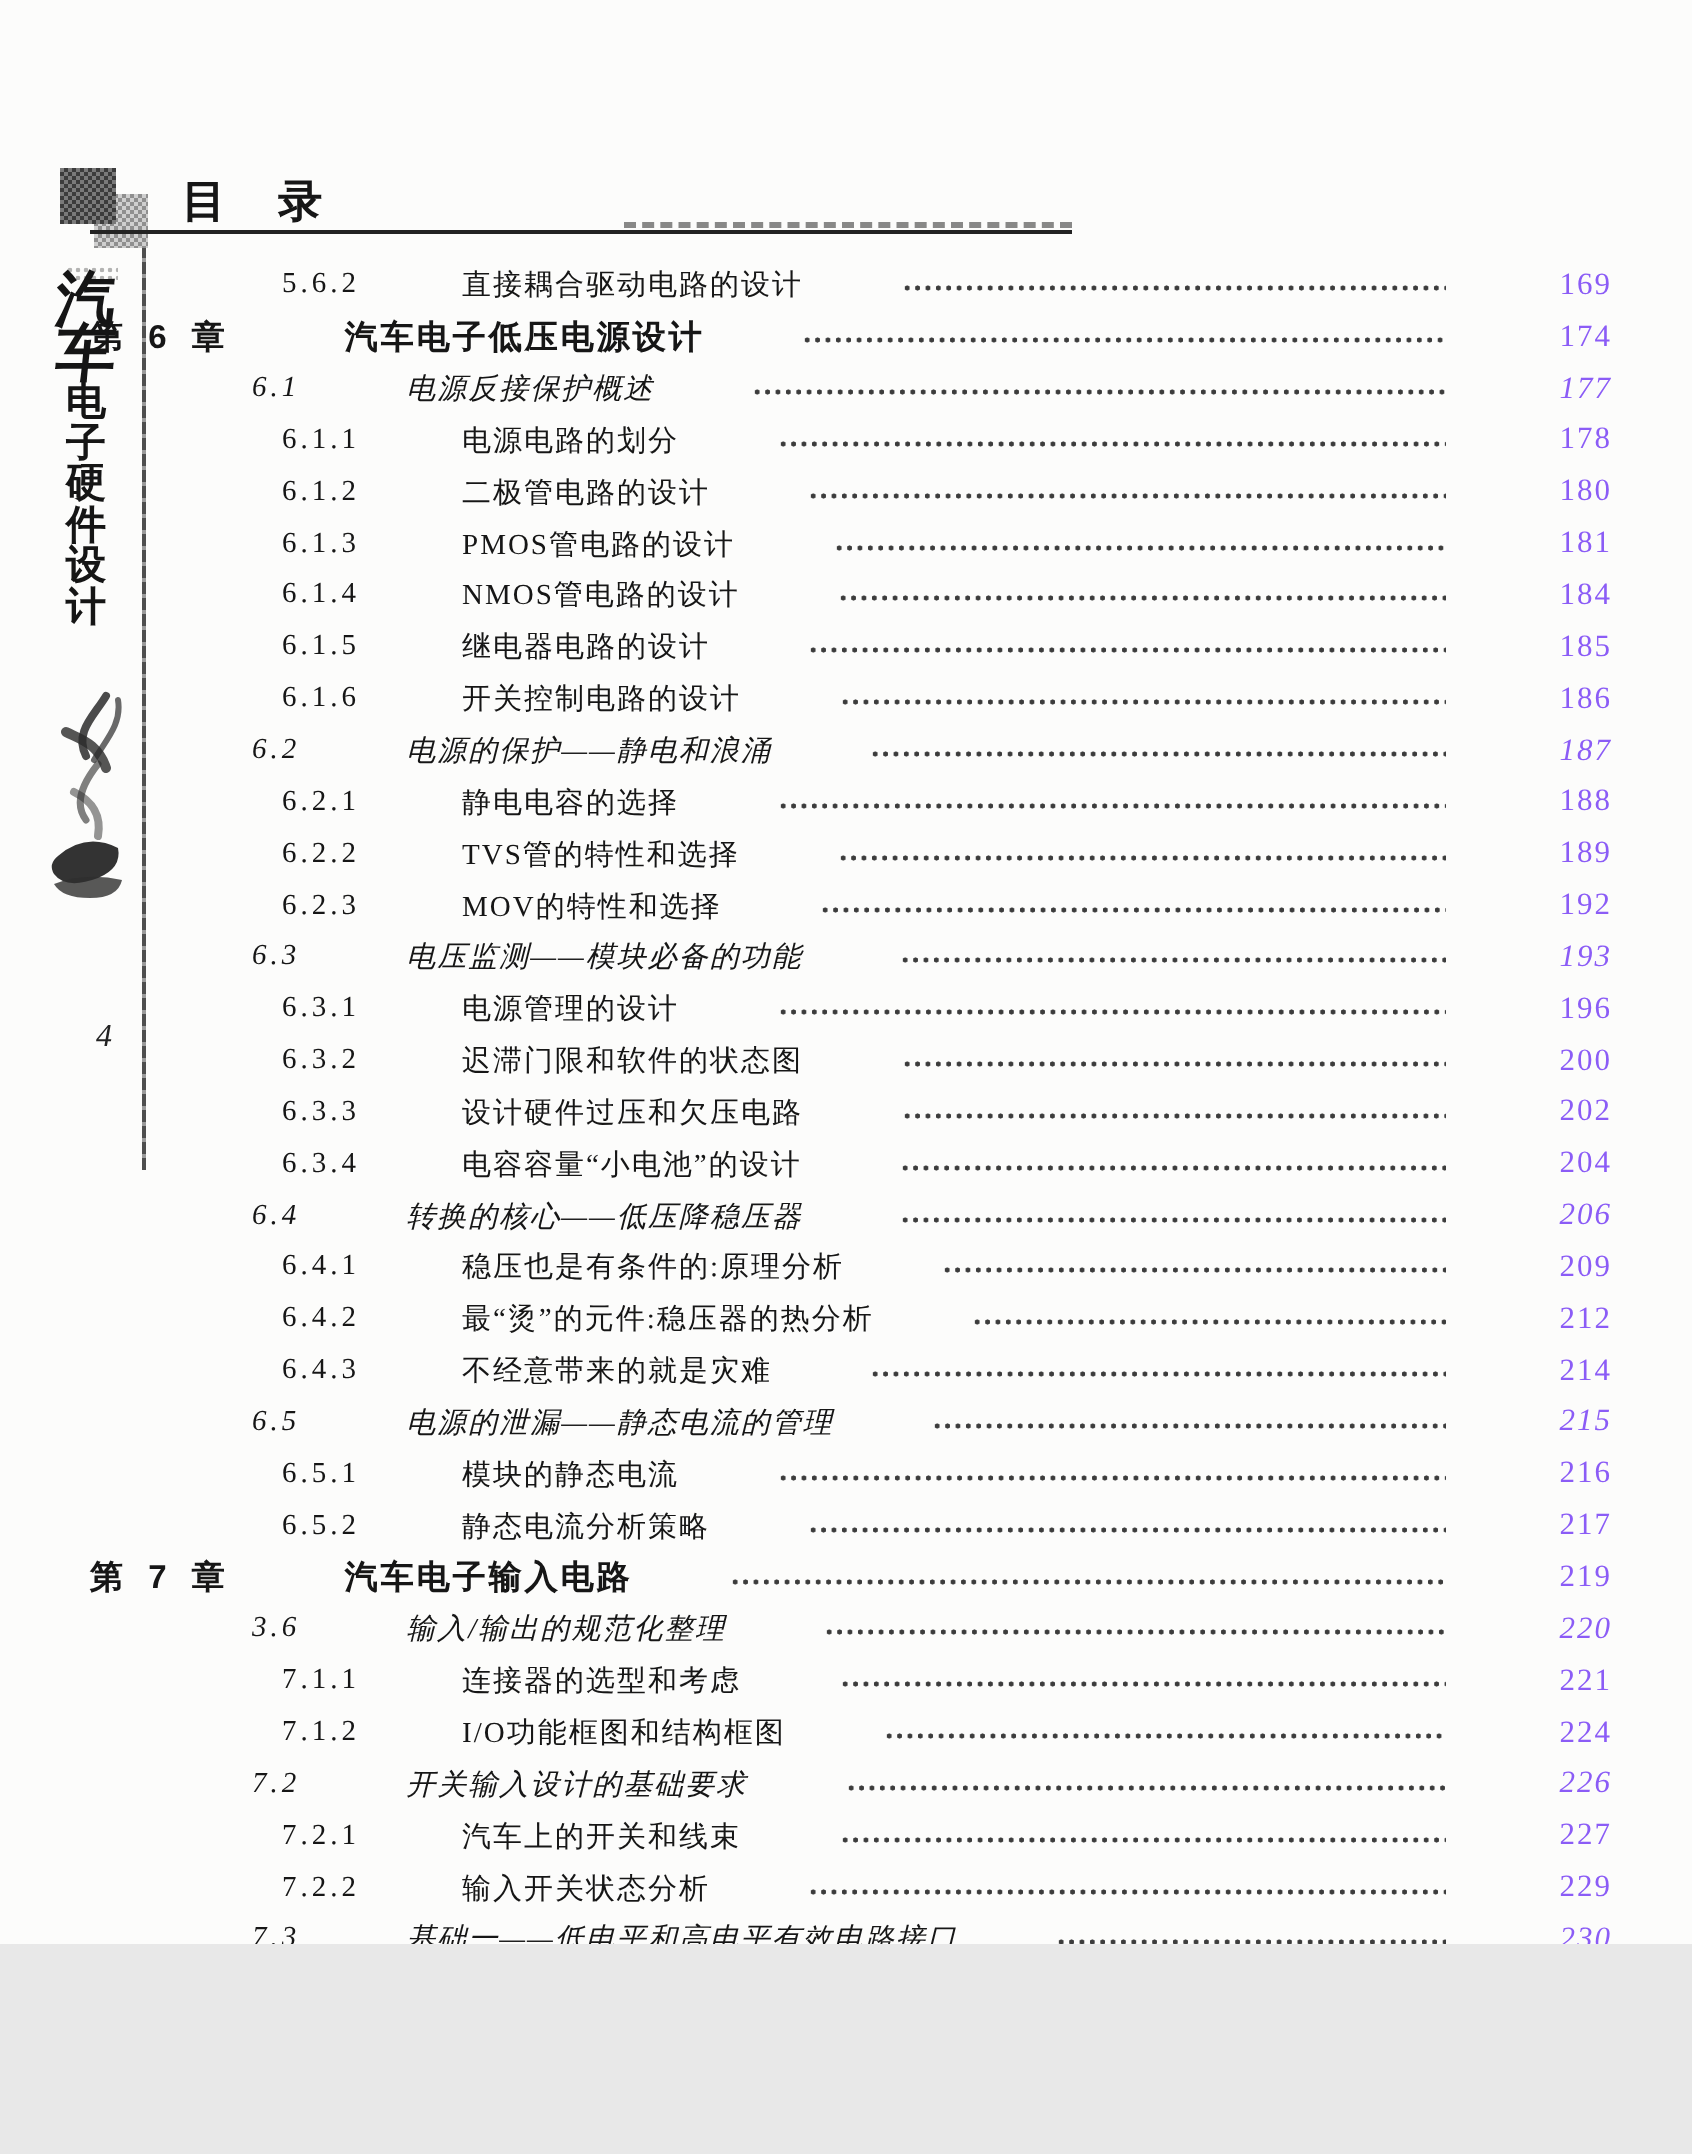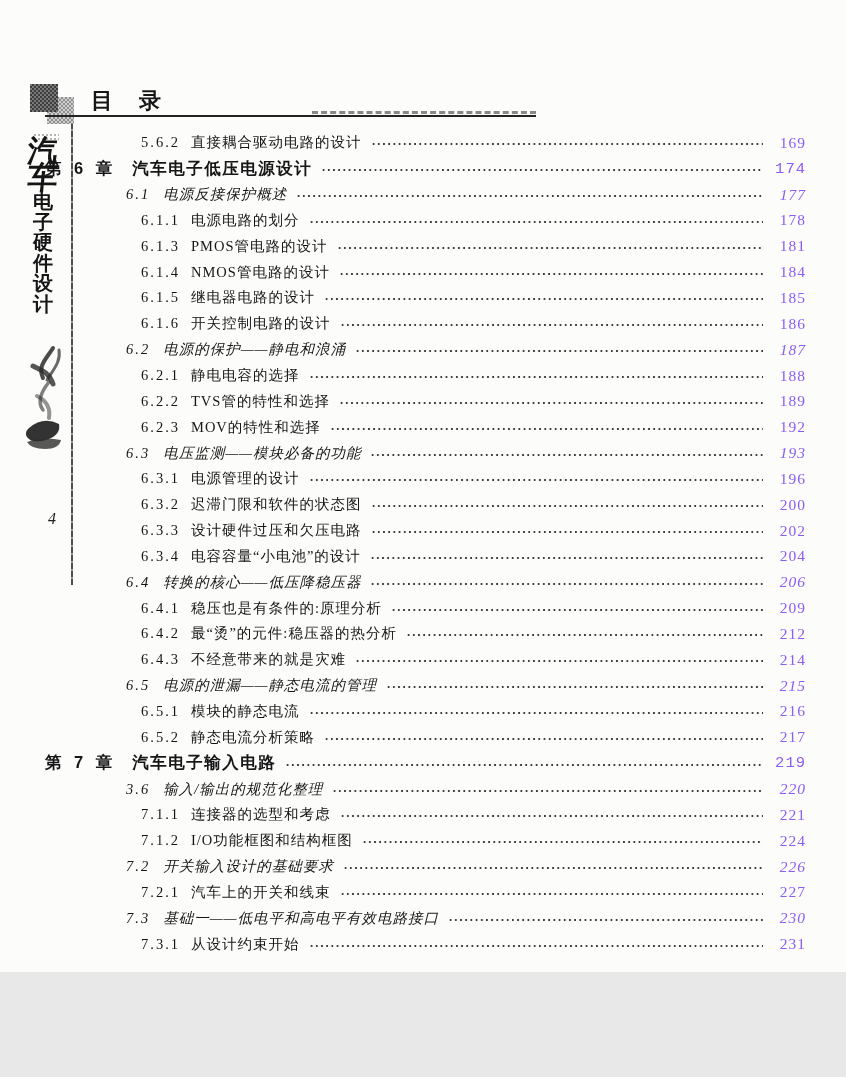--- a/index.html
+++ b/index.html
@@ -76,42 +76,42 @@
     font-size:16px;text-align:center;color:#222;
     font-style:italic;
   }
 
   
   .toc{
     position:absolute;left:0;top:130px;right:40px;
   }
   .row{
     display:flex;align-items:center;height:25.85px;
-    font-size:14.5px;color:#161616;white-space:nowrap;
+    font-size:14.5px;color:#161616;white-space:nowrap;gap:40px;
   }
   .row .num{letter-spacing:2px;flex:0 0 auto;}
   .row .title{flex:0 0 auto;letter-spacing:1px;}
   .row .leader{
     flex:1 1 auto;height:10px;margin:3px 5px 0 9px;min-width:14px;
     background-image:radial-gradient(circle,#3c3c3c 1.15px,transparent 1.4px);
     background-size:5.2px 10px;
     background-position:left center;
     background-repeat:repeat-x;
   }
   .row .pg{
     flex:0 0 38px;text-align:right;font-size:15.5px;letter-spacing:1px;color:#8b5cf6;
   }
   .row.chapter{
     padding-left:45px;
     font-family:"Liberation Sans","DejaVu Sans",sans-serif;
     font-weight:700;font-size:16.5px;
   }
   .row.chapter .num{letter-spacing:4px;margin-right:16px;}
   .row.chapter .title{letter-spacing:1.5px;}
-  .row.chapter .pg{font-family:Liberation Mono, monospace;font-weight:400;}
+  .row.chapter .pg{font-family:Liberation Serif, serif;font-weight:400;}
   .row.section{padding-left:126px;font-style:italic;}
   .row.section .num{margin-right:13px;}
   .row.sub{padding-left:141px;}
   .row.sub .num{margin-right:11px;}
 </style>
 </head>
 <body>
 
 <div class="page">
 
@@ -165,20 +165,26 @@
       <span class="leader"></span>
       <span class="pg">177</span>
     </div>
       <div class="row sub">
       <span class="num">6.1.1</span>
       <span class="title">电源电路的划分</span>
       <span class="leader"></span>
       <span class="pg">178</span>
     </div>
       <div class="row sub">
+      <span class="num">6.1.2</span>
+      <span class="title">二极管电路的设计</span>
+      <span class="leader"></span>
+      <span class="pg">180</span>
+    </div>
+      <div class="row sub">
       <span class="num">6.1.3</span>
       <span class="title">PMOS管电路的设计</span>
       <span class="leader"></span>
       <span class="pg">181</span>
     </div>
       <div class="row sub">
       <span class="num">6.1.4</span>
       <span class="title">NMOS管电路的设计</span>
       <span class="leader"></span>
       <span class="pg">184</span>
@@ -320,20 +326,26 @@
       <span class="title">开关输入设计的基础要求</span>
       <span class="leader"></span>
       <span class="pg">226</span>
     </div>
       <div class="row sub">
       <span class="num">7.2.1</span>
       <span class="title">汽车上的开关和线束</span>
       <span class="leader"></span>
       <span class="pg">227</span>
     </div>
+      <div class="row sub">
+      <span class="num">7.2.2</span>
+      <span class="title">输入开关状态分析</span>
+      <span class="leader"></span>
+      <span class="pg">229</span>
+    </div>
       <div class="row section">
       <span class="num">7.3</span>
       <span class="title">基础一——低电平和高电平有效电路接口</span>
       <span class="leader"></span>
       <span class="pg">230</span>
     </div>
       <div class="row sub">
       <span class="num">7.3.1</span>
       <span class="title">从设计约束开始</span>
       <span class="leader"></span>

